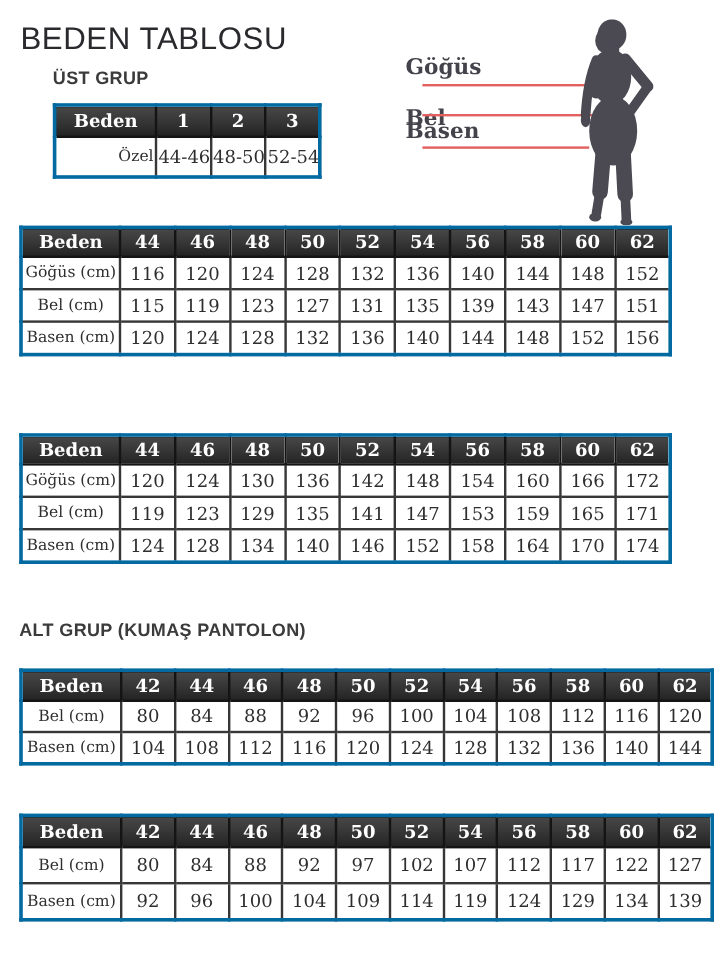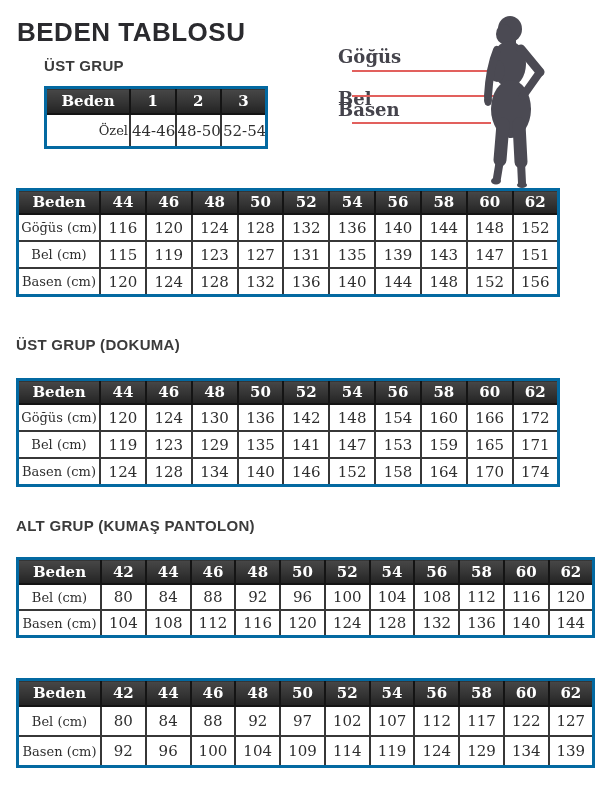--- a/index.html
+++ b/index.html
@@ -2,21 +2,21 @@
 <html><head>
 <meta charset="utf-8">
 <style>
   html,body{margin:0;padding:0;}
   body{
     width:600px;height:800px;background:#ffffff;position:relative;overflow:hidden;
     font-family:"Liberation Sans", sans-serif;
   }
   .page-title{
     position:absolute;left:17px;top:0px;
-    font-size:26px;font-weight:700;color:#2a2a2e;letter-spacing:0.5px;
+    font-size:26px;font-weight:400;color:#2a2a2e;letter-spacing:0.5px;
   }
   .section{position:absolute;left:16px;}
   .section h2{
     margin:0;font-size:15px;font-weight:700;color:#3b3b3b;letter-spacing:0.3px;
   }
   table{
     border-collapse:collapse;table-layout:fixed;
     border:3px solid #0369a1;background:#fff;
   }
   th,td{
@@ -167,21 +167,20 @@
           <td>144</td>
           <td>148</td>
           <td>152</td>
           <td>156</td>
         </tr>
       </tbody>
     </table>
 </div>
 
 <div class="section" id="sec-2">
-  <h2>ÜST GRUP (DOKUMA)</h2>
   <table>
       <thead>
         <tr>
           <th class="label-col">Beden</th>
           <th>44</th>
           <th>46</th>
           <th>48</th>
           <th>50</th>
           <th>52</th>
           <th>54</th>

